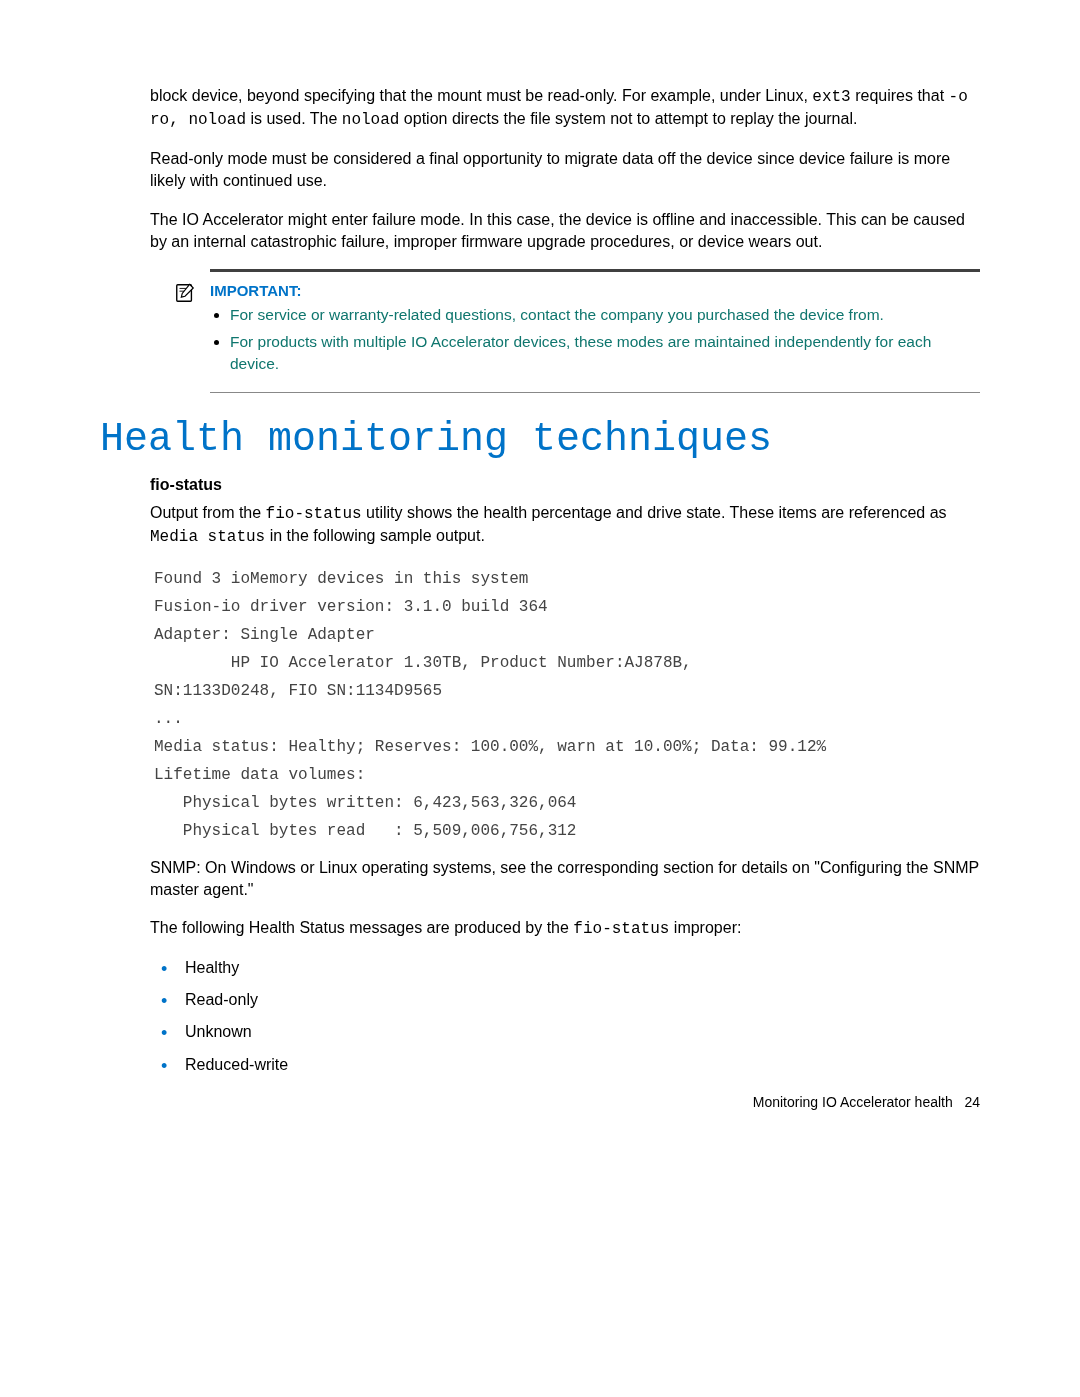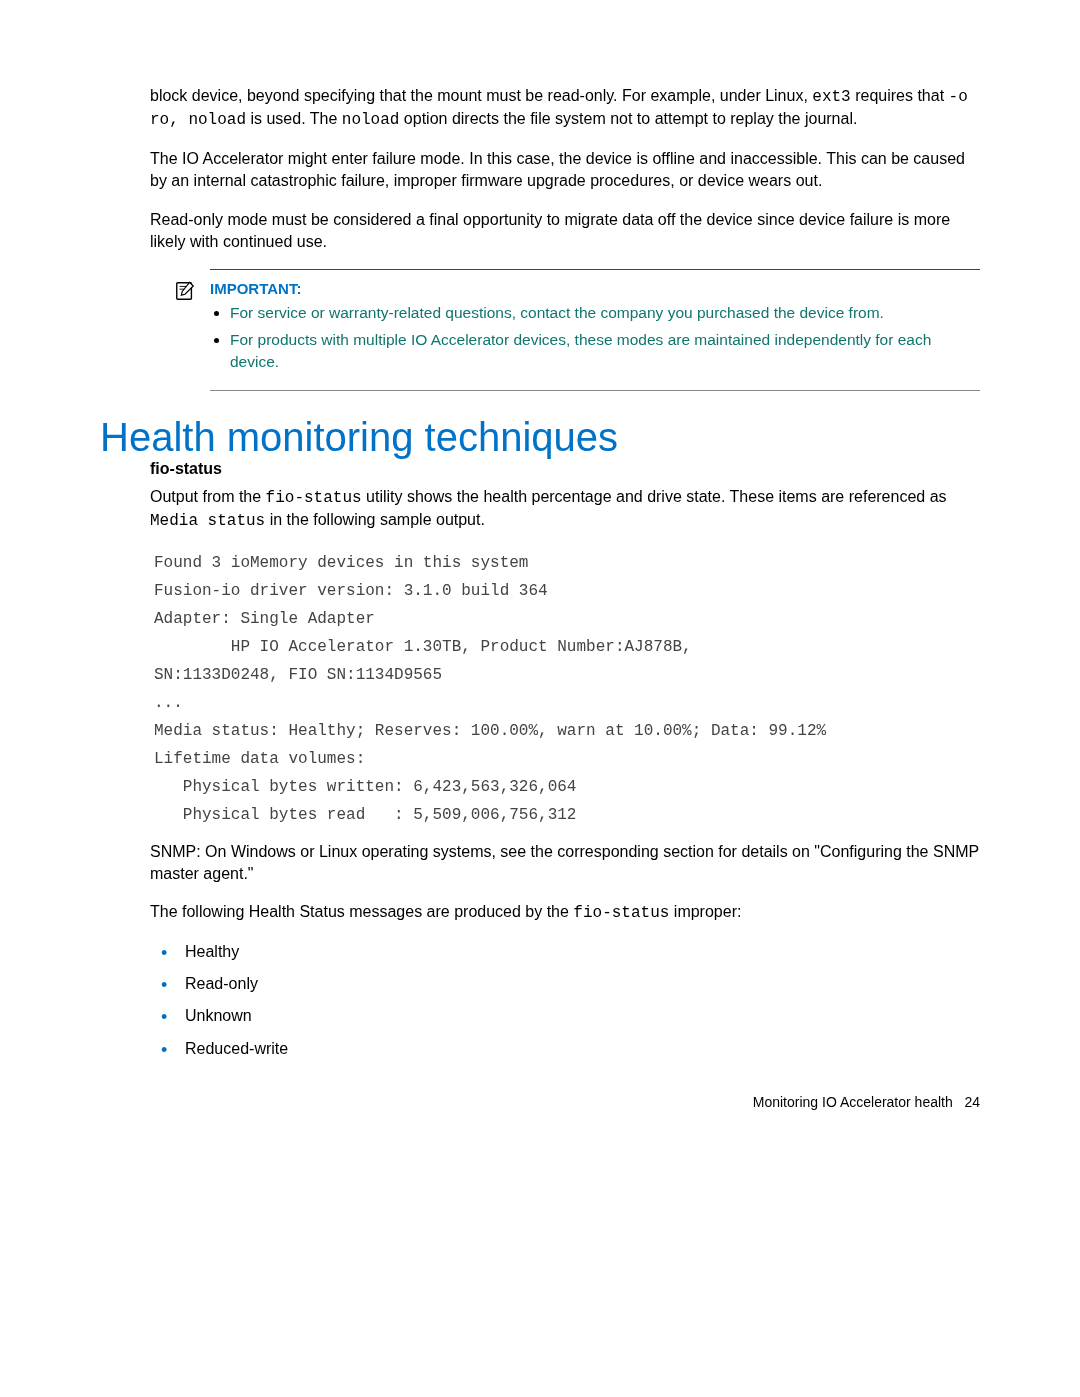--- a/index.html
+++ b/index.html
@@ -24,21 +24,21 @@
     line-height: 1.4;
     margin: 0 0 16px 0;
     font-weight: 400;
   }
   code.inline {
     font-family: "Courier New", Courier, monospace;
     font-size: 16px;
   }
   .note-block {
     margin: 10px 0 24px 60px;
-    border-top: 1px solid #404040;
+    border-top: 3px solid #404040;
     border-bottom: 1px solid #888;
     padding: 10px 0 12px 0;
     display: flex;
     align-items: flex-start;
   }
   .note-icon {
     flex: 0 0 36px;
     margin-left: -36px;
   }
   .note-body {
@@ -61,21 +61,22 @@
     margin-bottom: 4px;
     color: #0f766e;
   }
   .note-body ul li::marker {
     color: #000;
   }
   h1.section {
     color: #0073c8;
     font-weight: 400;
     font-size: 40px;
-    margin: 22px 0 0 -50px;
+    margin: 22px 0 14px -50px;
+    font-family: Liberation Mono, monospace;
   }
   .sub-heading {
     font-weight: bold;
     font-size: 16px;
     margin: 0 0 8px 0;
   }
   pre.code-block {
     font-family: "Courier New", Courier, monospace;
     font-size: 16px;
     color: #444;
@@ -113,23 +114,23 @@
 </head>
 <body>
 
 <div class="page">
   <div class="content">
 
     <p class="body">
       <span>block device, beyond specifying that the mount must be read-only. For example, under Linux, </span><code class="inline">ext3</code><span> requires that </span><code class="inline">-o ro, noload</code><span> is used. The </span><code class="inline">noload</code><span> option directs the file system not to attempt to replay the journal.</span>
     </p>
 
+    <p class="body">Read-only mode must be considered a final opportunity to migrate data off the device since device failure is more likely with continued use.</p>
+
     <p class="body">The IO Accelerator might enter failure mode. In this case, the device is offline and inaccessible. This can be caused by an internal catastrophic failure, improper firmware upgrade procedures, or device wears out.</p>
-
-    <p class="body">Read-only mode must be considered a final opportunity to migrate data off the device since device failure is more likely with continued use.</p>
 
     <div class="note-block">
       <div class="note-icon">
         <svg width="22" height="22" viewBox="0 0 24 24">
           <rect x="3" y="3" width="16" height="18" rx="1" fill="none" stroke="#000" stroke-width="1.5"></rect>
           <path d="M 17 2.5 L 21 6.5 L 12 15.5 L 8 16.5 L 9 12.5 Z" fill="#fff" stroke="#000" stroke-width="1.3"></path>
           <line x1="6" y1="7" x2="13" y2="7" stroke="#000" stroke-width="1"></line>
           <line x1="6" y1="10" x2="11" y2="10" stroke="#000" stroke-width="1"></line>
         </svg>
       </div>

